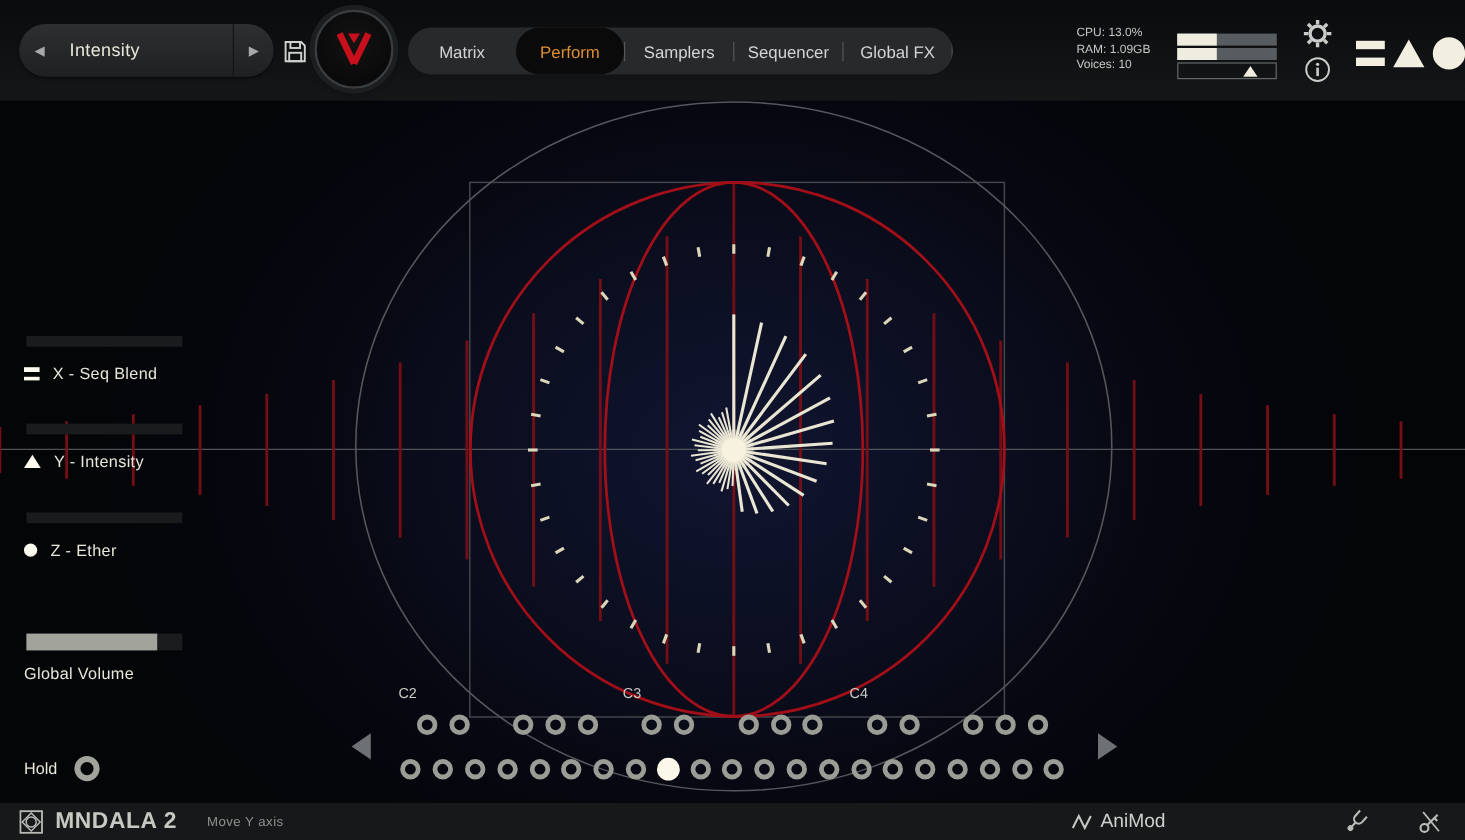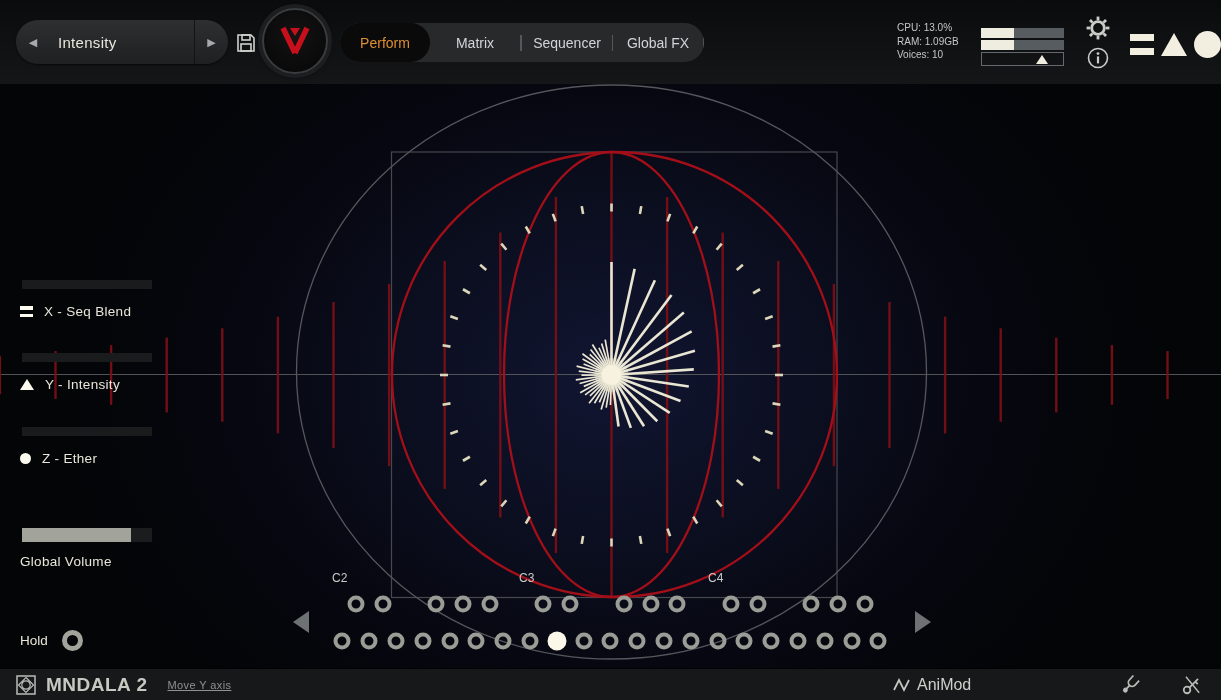--- a/index.html
+++ b/index.html
@@ -72,21 +72,21 @@
   .kb-arrow-left { left:293px; top:527px; border-top:11px solid transparent;
                    border-bottom:11px solid transparent; border-right:16px solid #6e7174; }
   .kb-arrow-right { left:915px; top:527px; border-top:11px solid transparent;
                     border-bottom:11px solid transparent; border-left:16px solid #6e7174; }
 
   
   .bottombar { position:relative; width:1221px; height:32px; background:#16181a;
                border-top:1px solid #020303; display:flex; align-items:center; padding:0 16px; }
   .bb-logo { margin-right:10px; display:flex; }
   .bb-title { font-size:19px; font-weight:bold; color:#c6c8c2; letter-spacing:.5px; }
-  .bb-status { font-size:11px; color:#8f928e; margin-left:20px; letter-spacing:.4px;text-decoration:underline; }
+  .bb-status { font-size:11px; color:#8f928e; margin-left:25px; letter-spacing:.4px; }
   .animod { position:absolute; left:893px; display:flex; align-items:center; gap:7px;
             color:#ced1cb; font-size:16px; }
   .bb-icons { position:absolute; right:18px; display:flex; gap:40px; align-items:center; }
   .bb-icons > div { cursor:pointer; display:flex; }
 </style>
 </head>
 <body>
 
 <div class="topbar">
   <div class="preset-pill">
@@ -111,23 +111,24 @@
 
   <div class="logo-circle">
     <svg width="40" height="36" viewBox="0 0 40 36">
       <line x1="8" y1="5" x2="20" y2="30" stroke="#c8101c" stroke-width="5.5"></line>
       <line x1="32" y1="5" x2="20" y2="30" stroke="#c8101c" stroke-width="5.5"></line>
       <polygon points="15,5 25,5 20,13" fill="#c8101c"></polygon>
     </svg>
   </div>
 
   <div class="tab-bar" id="tab-bar">
+      <div class="tab">Matrix</div>
       <div class="tab active">Perform</div>
-      <div class="tab">Matrix</div>
       <div class="tab-sep"></div>
+      <div class="tab">Samplers</div>
       <div class="tab-sep"></div>
       <div class="tab">Sequencer</div>
       <div class="tab-sep"></div>
       <div class="tab">Global FX</div>
       <div class="tab-sep"></div>
     </div>
 
   <div class="stats">
     <div>CPU: 13.0%</div>
     <div>RAM: 1.09GB</div>

